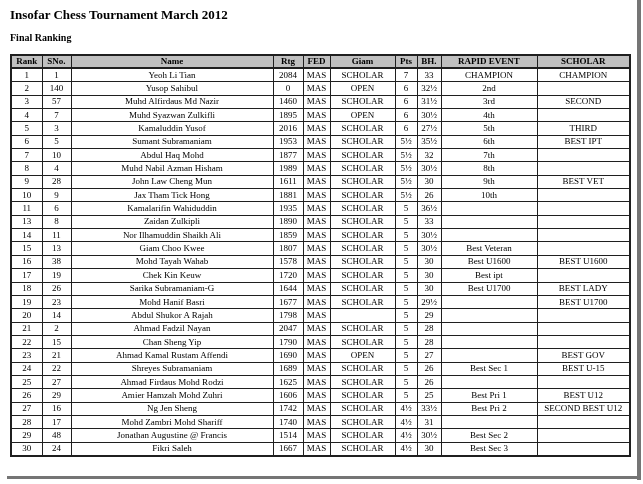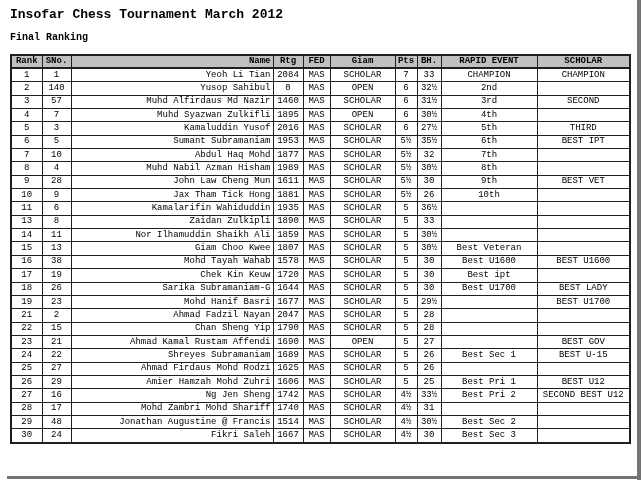--- a/index.html
+++ b/index.html
@@ -12,21 +12,21 @@
   html, body {
     margin: 0;
     padding: 0;
     background: var(--page-bg);
   }
   .page {
     position: relative;
     width: 643px;
     height: 484px;
     background: var(--page-bg);
-    font-family: Liberation Mono, monospace;
+    font-family: Liberation Serif, serif;
     color: var(--text);
     overflow: hidden;
   }
   .title {
     position: absolute;
     left: 10px;
     top: 7px;
     font-size: 13px;
     font-weight: bold;
     white-space: nowrap;
@@ -58,21 +58,21 @@
     overflow: hidden;
     white-space: nowrap;
   }
   table.ranking th {
     background: var(--header-bg);
     font-weight: bold;
     border-bottom: 2px solid var(--grid-border);
     height: 11px;
   }
   table.ranking th.left, table.ranking td.left {
-    text-align: right;
+    text-align: center;
   }
   .shadow-right {
     position: absolute;
     left: 637px;
     top: 0;
     width: 4px;
     height: 480px;
     background: var(--frame-shadow);
   }
   .shadow-bottom {
@@ -329,20 +329,32 @@
           <td class="left">Mohd Hanif Basri</td>
           <td>1677</td>
           <td>MAS</td>
           <td>SCHOLAR</td>
           <td>5</td>
           <td>29½</td>
           <td></td>
           <td>BEST U1700</td>
         </tr>
         <tr>
+          <td>20</td>
+          <td>14</td>
+          <td class="left">Abdul Shukor A Rajah</td>
+          <td>1798</td>
+          <td>MAS</td>
+          <td></td>
+          <td>5</td>
+          <td>29</td>
+          <td></td>
+          <td></td>
+        </tr>
+        <tr>
           <td>21</td>
           <td>2</td>
           <td class="left">Ahmad Fadzil Nayan</td>
           <td>2047</td>
           <td>MAS</td>
           <td>SCHOLAR</td>
           <td>5</td>
           <td>28</td>
           <td></td>
           <td></td>

